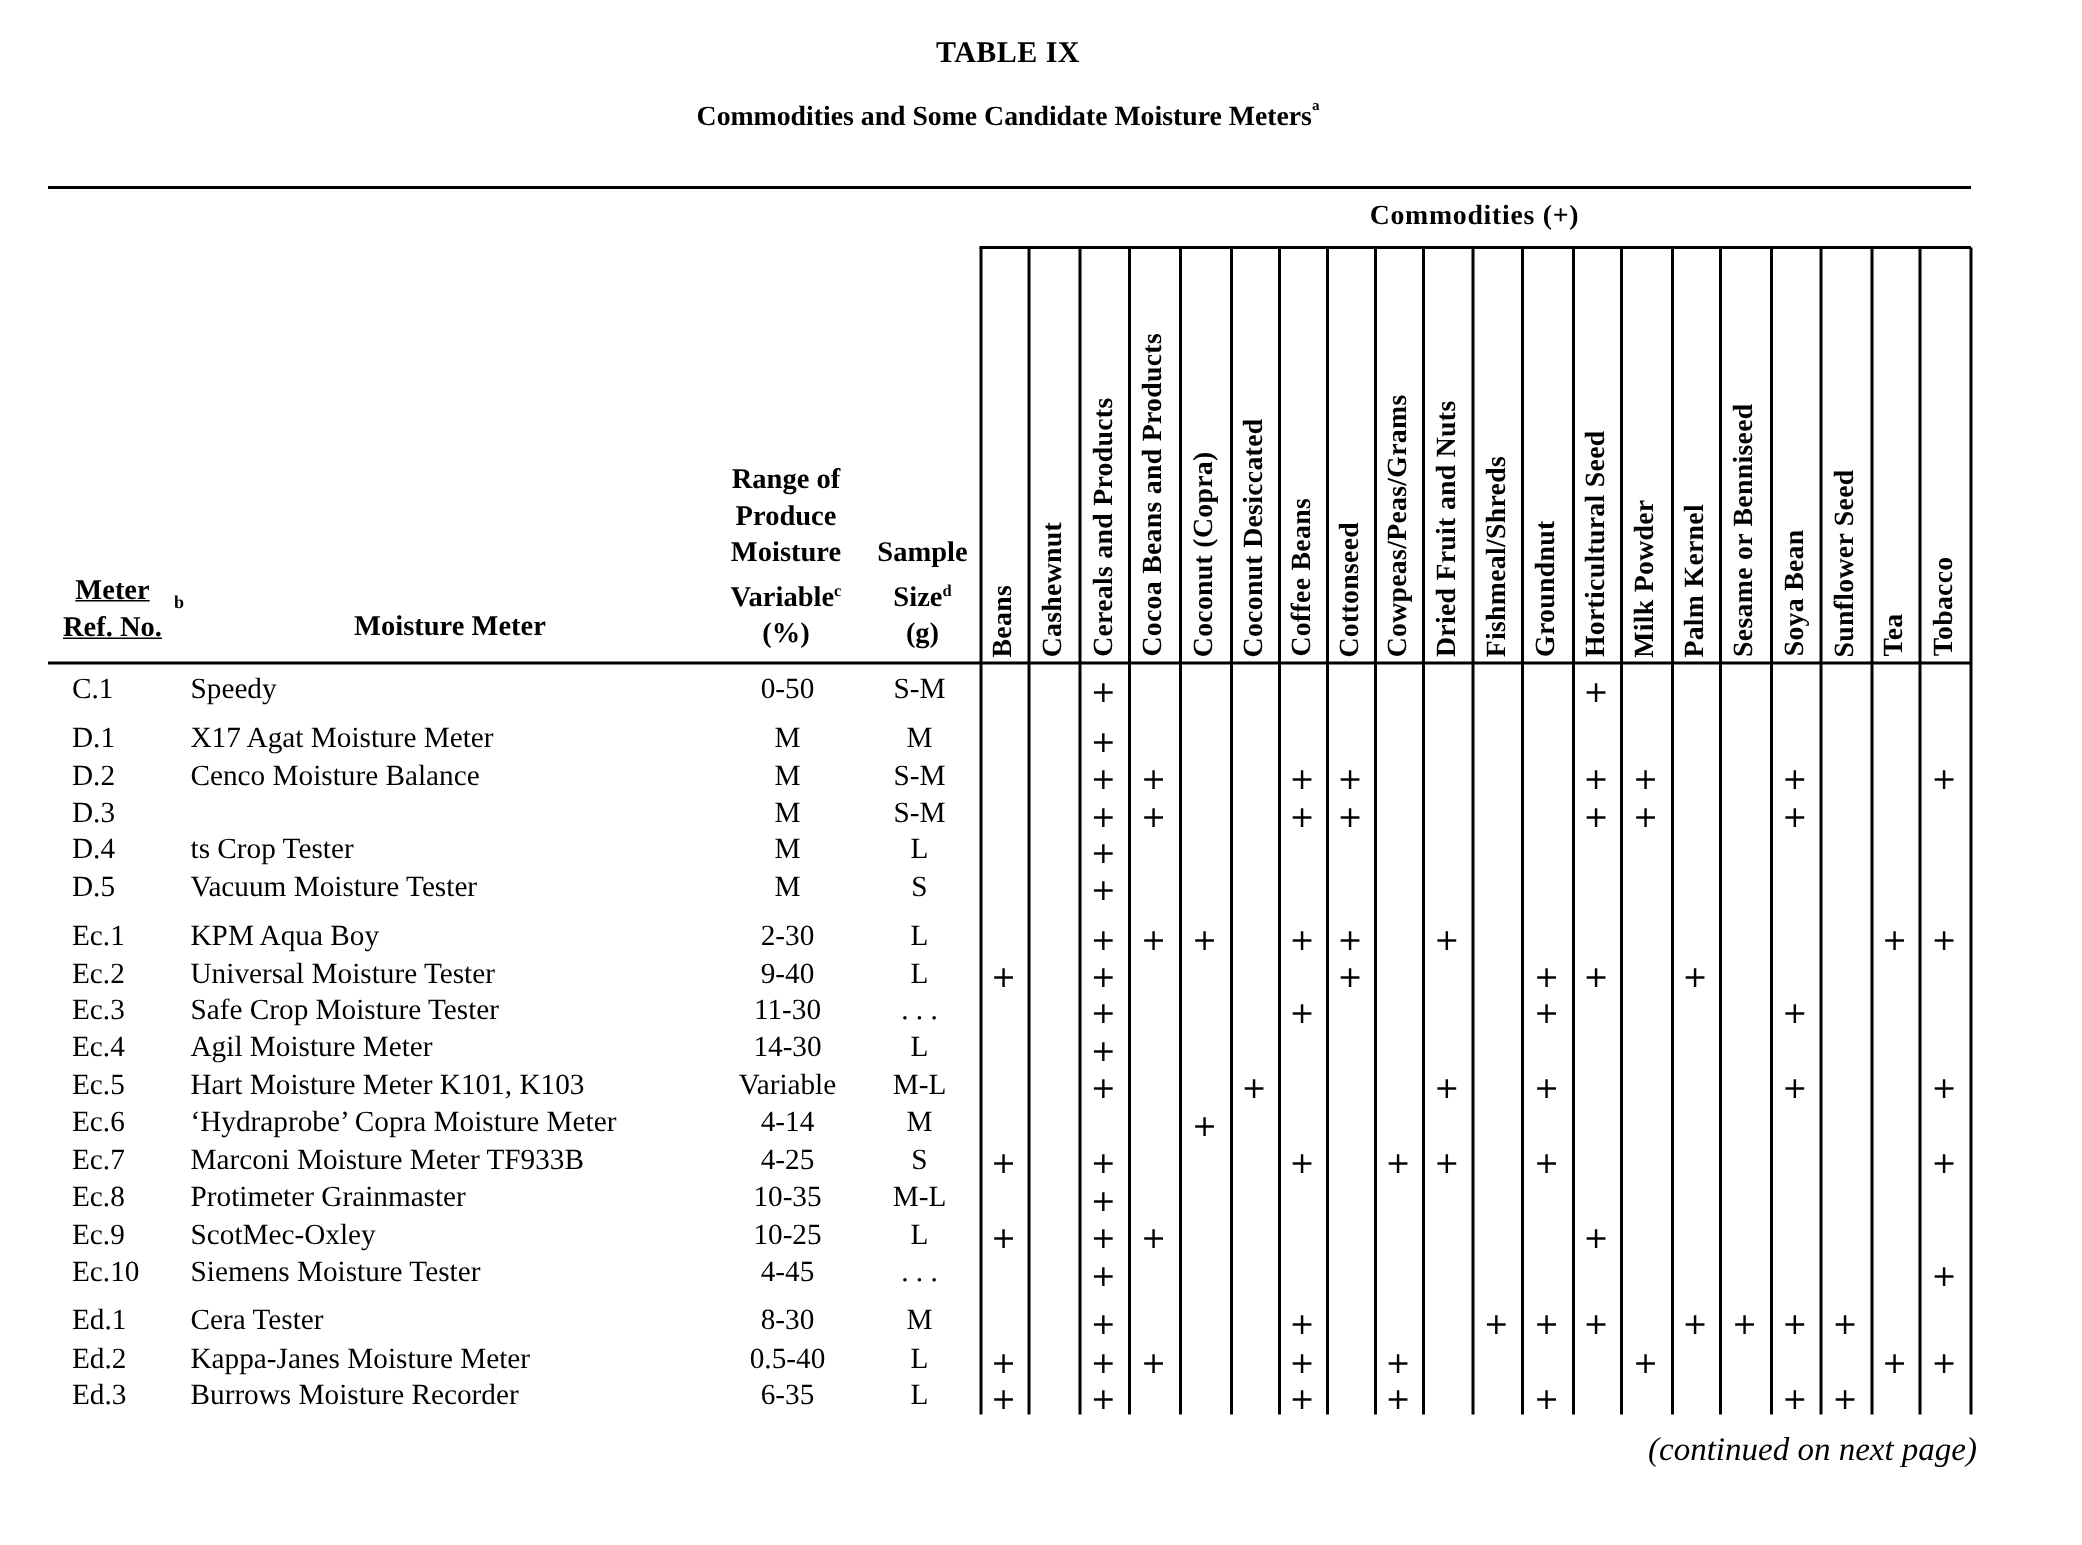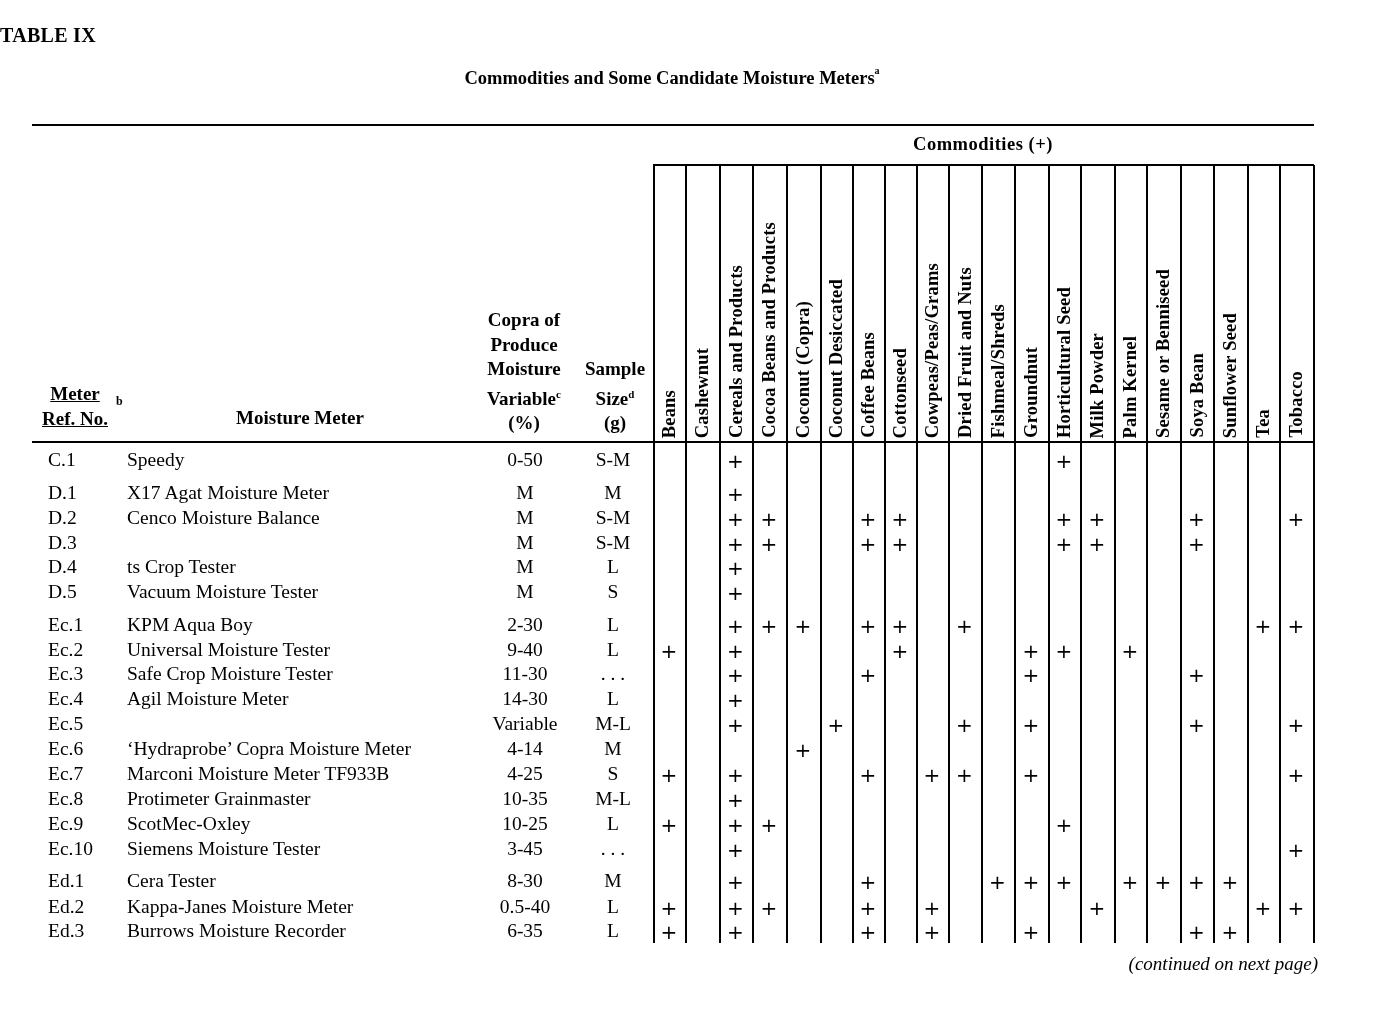--- a/index.html
+++ b/index.html
@@ -2,21 +2,21 @@
 <html><head>
 <meta charset="utf-8">
 <style>
   html, body { margin: 0; padding: 0; background: #ffffff; }
   body {
     width: 1388px; height: 1030px; position: relative; overflow: hidden;
     font-family: "Liberation Serif", "DejaVu Serif", serif; color: #000;
   }
   .abs { position: absolute; }
   .title {
-    top: 24px; left: 0; width: 1344px; text-align: left;
+    top: 24px; left: 0; width: 1344px; text-align: center;
     font-weight: bold; font-size: 20px; letter-spacing: 0.3px;
   }
   .subtitle {
     top: 68px; left: 0; width: 1344px; text-align: center;
     font-weight: bold; font-size: 18.5px;
   }
   .subtitle sup { font-size: 10px; position: relative; top: -3px; }
   .rule-top { top: 124px; left: 32px; width: 1282px; height: 2px; background: #000; }
   .rule-head { top: 441px; left: 32px; width: 1282px; height: 2px; background: #000; }
   .comm-group {
@@ -48,42 +48,42 @@
   .row .ref { position: absolute; left: 48px; top: 0; }
   .row .name { position: absolute; left: 127px; top: 0; white-space: nowrap; }
   .row .range { position: absolute; left: 470px; width: 110px; text-align: center; top: 0; }
   .row .size { position: absolute; left: 578px; width: 70px; text-align: center; top: 0; }
   .plus {
     position: absolute; top: 0; width: 32px; text-align: center;
     font-size: 20px; font-family: "DejaVu Sans", sans-serif; line-height: 25px;
   }
   .footer {
     left: 1000px; top: 953px; width: 318px; text-align: right;
-    font-style: italic; font-size: 19px;
+    font-style: italic; font-size: 22px;
   }
 </style>
 </head>
 <body>
 
 <div class="abs title">TABLE IX</div>
 <div class="abs subtitle"><span>Commodities and Some Candidate Moisture Meters</span><sup>a</sup></div>
 
 <div class="abs rule-top"></div>
 
 <div class="abs comm-group">Commodities (+)</div>
 <div class="abs comm-rule"></div>
 
 <div class="abs hdr h-ref">
   <div>Meter</div>
   <div>Ref. No.</div>
 </div>
 <div class="abs h-ref-b">b</div>
 <div class="abs hdr h-meter">Moisture Meter</div>
 <div class="abs hdr h-range">
-  <div>Copra of</div>
+  <div>Range of</div>
   <div>Produce</div>
   <div>Moisture</div>
   <div><span>Variable</span><sup>c</sup></div>
   <div>(%)</div>
 </div>
 <div class="abs hdr h-sample">
   <div>Sample</div>
   <div><span>Size</span><sup>d</sup></div>
   <div>(g)</div>
 </div>
@@ -268,20 +268,21 @@
     </div>
     <div class="row" style="top: 688px;">
       <span class="ref">Ec.4</span>
       <span class="name">Agil Moisture Meter</span>
       <span class="range">14-30</span>
       <span class="size">L</span>
       <span class="plus" style="left: 719px; width: 33px;">+</span>
     </div>
     <div class="row" style="top: 713px;">
       <span class="ref">Ec.5</span>
+      <span class="name">Hart Moisture Meter K101, K103</span>
       <span class="range">Variable</span>
       <span class="size">M-L</span>
       <span class="plus" style="left: 719px; width: 33px;">+</span>
       <span class="plus" style="left: 820px; width: 32px;">+</span>
       <span class="plus" style="left: 948px; width: 33px;">+</span>
       <span class="plus" style="left: 1014px; width: 34px;">+</span>
       <span class="plus" style="left: 1180px; width: 33px;">+</span>
       <span class="plus" style="left: 1279px; width: 34px;">+</span>
     </div>
     <div class="row" style="top: 738px;">
@@ -317,21 +318,21 @@
       <span class="range">10-25</span>
       <span class="size">L</span>
       <span class="plus" style="left: 653px; width: 32px;">+</span>
       <span class="plus" style="left: 719px; width: 33px;">+</span>
       <span class="plus" style="left: 752px; width: 34px;">+</span>
       <span class="plus" style="left: 1048px; width: 32px;">+</span>
     </div>
     <div class="row" style="top: 838px;">
       <span class="ref">Ec.10</span>
       <span class="name">Siemens Moisture Tester</span>
-      <span class="range">3-45</span>
+      <span class="range">4-45</span>
       <span class="size">. . .</span>
       <span class="plus" style="left: 719px; width: 33px;">+</span>
       <span class="plus" style="left: 1279px; width: 34px;">+</span>
     </div>
     <div class="row" style="top: 870px;">
       <span class="ref">Ed.1</span>
       <span class="name">Cera Tester</span>
       <span class="range">8-30</span>
       <span class="size">M</span>
       <span class="plus" style="left: 719px; width: 33px;">+</span>

